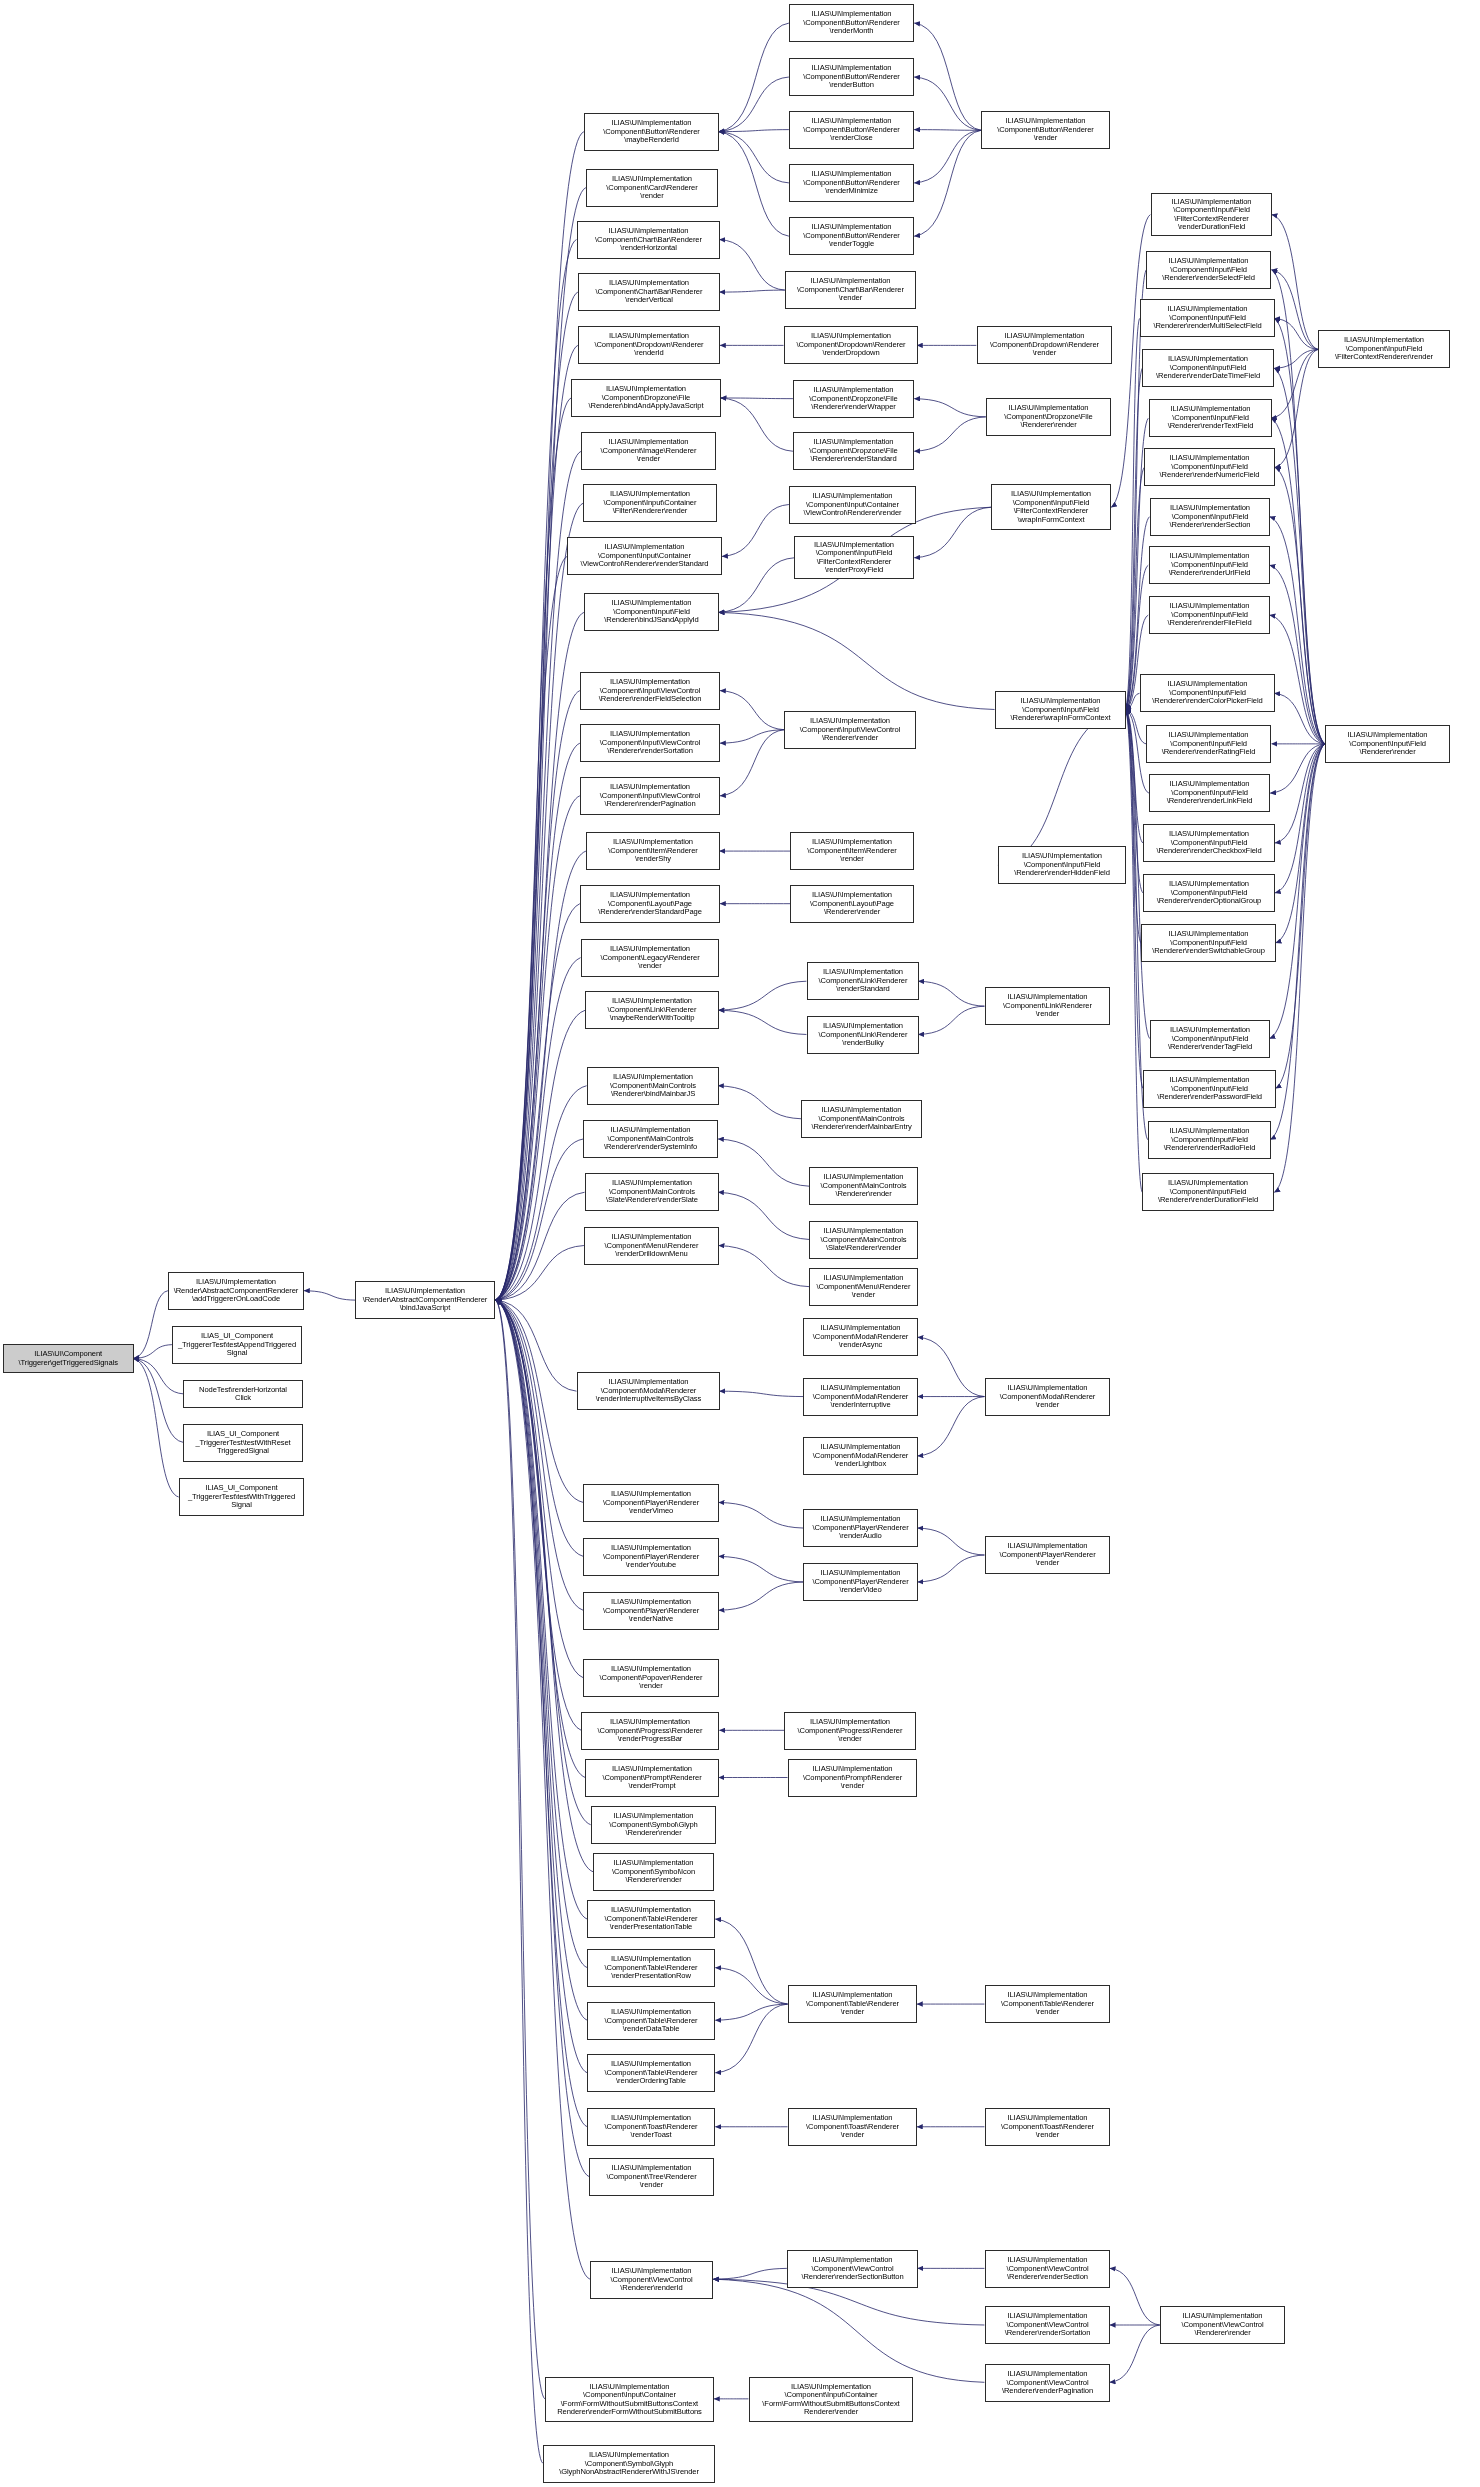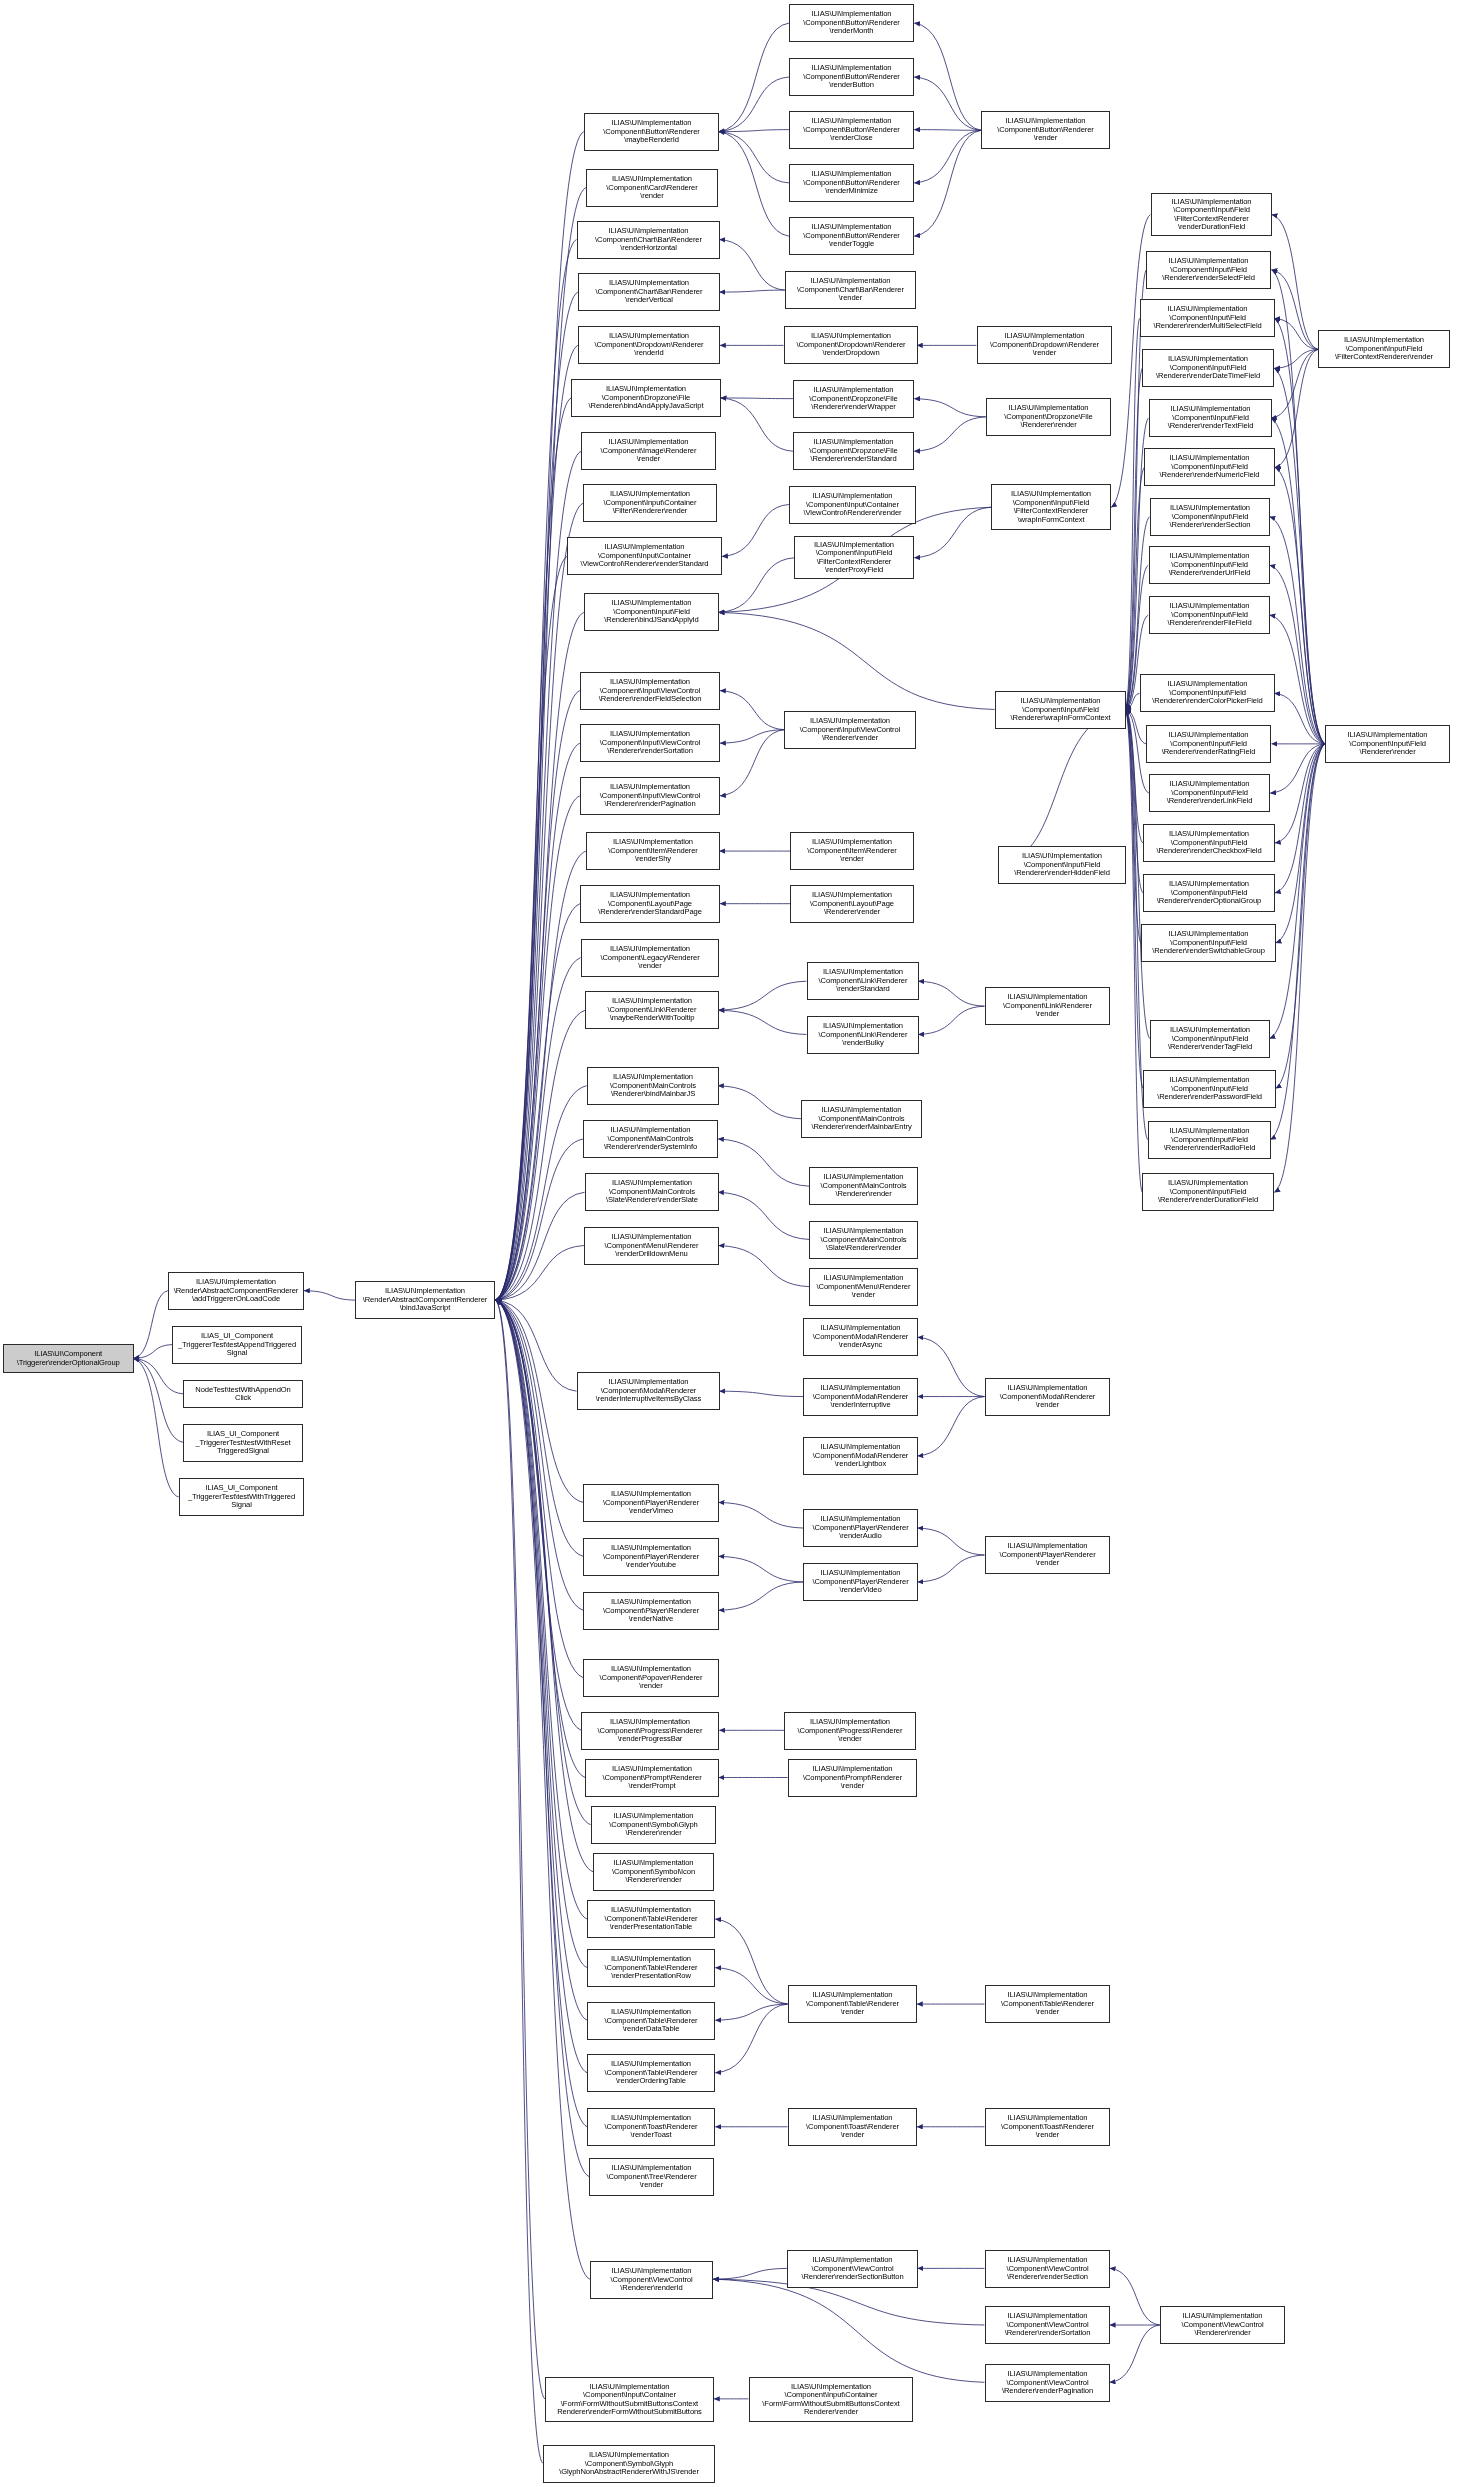--- a/index.html
+++ b/index.html
@@ -187,28 +187,28 @@
         <path d="M1965,1103 C1923.8,1130.0 1936.5,1741.0 1890,1768" fill="none" stroke="#27286b" stroke-width="1.2" marker-end="url(#arrow)"></path>
         <path d="M1720,3448 C1679.3,3443.6 1691.9,3368.4 1646,3364" fill="none" stroke="#27286b" stroke-width="1.2" marker-end="url(#arrow)"></path>
         <path d="M1720,3448 C1679.3,3448.0 1691.9,3448.0 1646,3448" fill="none" stroke="#27286b" stroke-width="1.2" marker-end="url(#arrow)"></path>
         <path d="M1720,3448 C1679.3,3452.5 1691.9,3528.5 1646,3533" fill="none" stroke="#27286b" stroke-width="1.2" marker-end="url(#arrow)"></path>
         <path d="M1460,3448 C1238.9,3444.4 1307.2,3383.6 1058,3380" fill="none" stroke="#27286b" stroke-width="1.2" marker-end="url(#arrow)"></path>
         <path d="M1460,3533 C1238.9,3525.0 1307.2,3388.0 1058,3380" fill="none" stroke="#27286b" stroke-width="1.2" marker-end="url(#arrow)"></path>
       </g>
   </svg>
   <div id="node-layer">
       <div class="node root" style="left: 2.7px; top: 1344px; width: 131px; height: 29px;"><span>ILIAS\UI\Component
-\Triggerer\renderOptionalGroup</span></div>
+\Triggerer\getTriggeredSignals</span></div>
       <div class="node" style="left: 168px; top: 1272px; width: 136px; height: 38px;"><span>ILIAS\UI\Implementation
 \Render\AbstractComponentRenderer
 \addTriggererOnLoadCode</span></div>
       <div class="node" style="left: 172px; top: 1326px; width: 130px; height: 38px;"><span>ILIAS_UI_Component
 _TriggererTest\testAppendTriggered
 Signal</span></div>
-      <div class="node" style="left: 183px; top: 1380px; width: 120px; height: 28px;"><span>NodeTest\testWithAppendOn
+      <div class="node" style="left: 183px; top: 1380px; width: 120px; height: 28px;"><span>NodeTest\renderHorizontal
 Click</span></div>
       <div class="node" style="left: 183px; top: 1424px; width: 120px; height: 38px;"><span>ILIAS_UI_Component
 _TriggererTest\testWithReset
 TriggeredSignal</span></div>
       <div class="node" style="left: 179px; top: 1478px; width: 125px; height: 38px;"><span>ILIAS_UI_Component
 _TriggererTest\testWithTriggered
 Signal</span></div>
       <div class="node" style="left: 355px; top: 1281px; width: 140px; height: 38px;"><span>ILIAS\UI\Implementation
 \Render\AbstractComponentRenderer
 \bindJavaScript</span></div>

